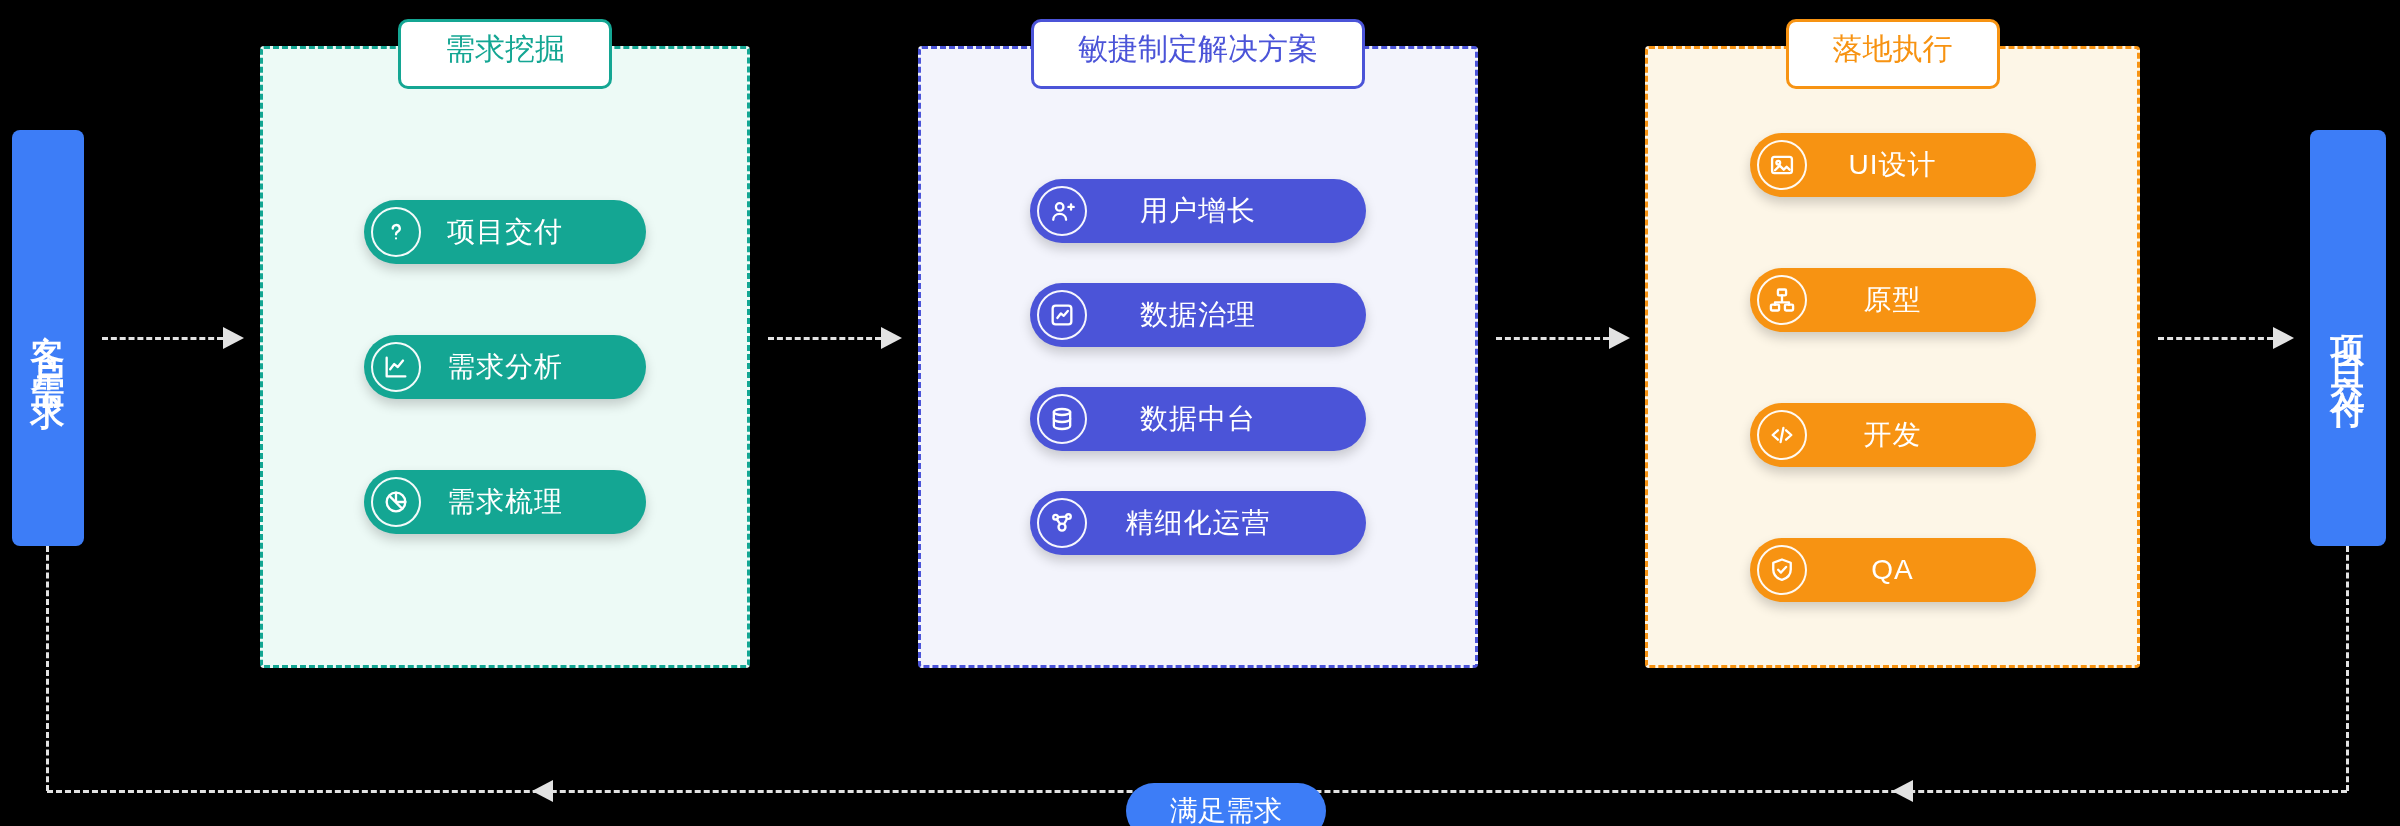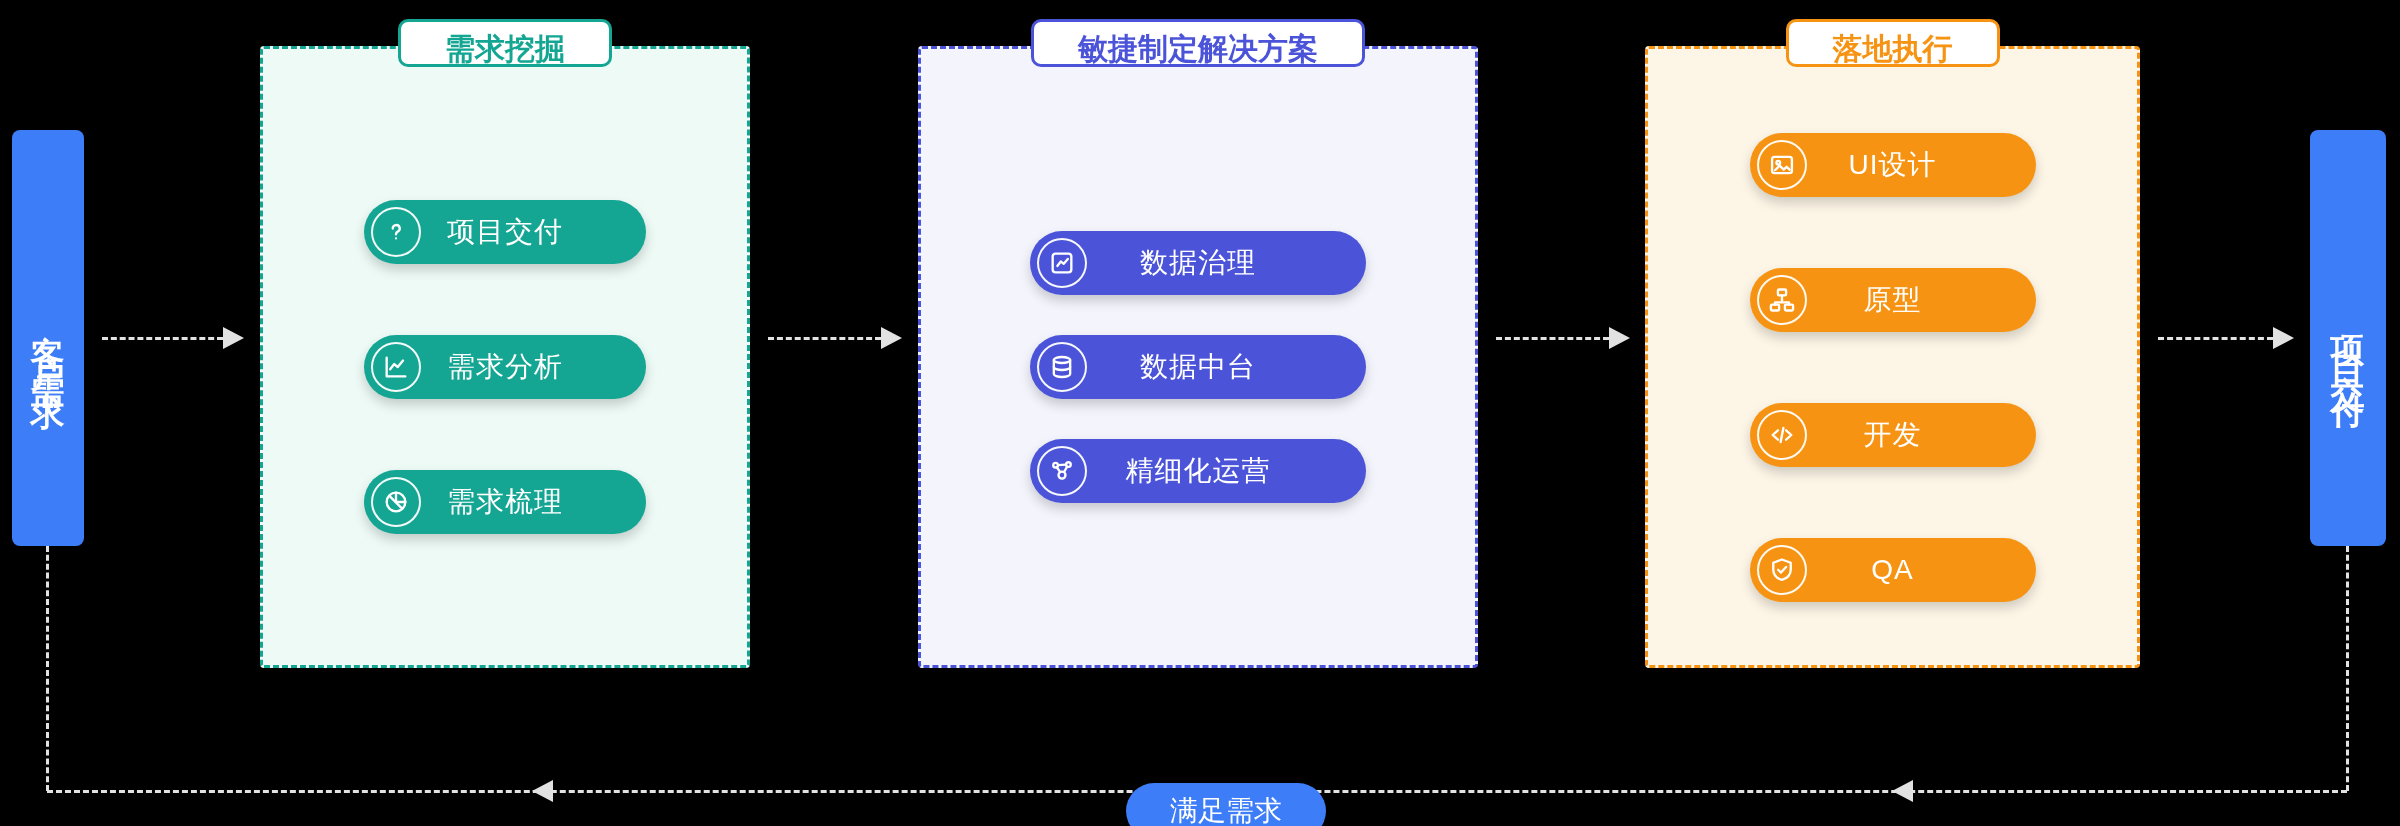--- a/index.html
+++ b/index.html
@@ -21,22 +21,22 @@
   
   .panel{
     position:absolute;top:46px;height:622px;box-sizing:border-box;
     border:3px dashed #999;border-radius:4px;
     display:flex;flex-direction:column;align-items:center;
     justify-content:center;padding-top:20px;
   }
   .panel-title{
     position:absolute;top:-30px;left:50%;transform:translateX(-50%);
     background:#fff;border:3px solid #999;border-radius:10px;
-    height:48px;line-height:54px;box-sizing:border-box;
-    padding:0 44px;font-size:30px;font-weight:700;white-space:nowrap;
+    height:70px;line-height:54px;box-sizing:border-box;
+    padding:0 44px;font-size:30px;font-weight:400;white-space:nowrap;
   }
   .pill{
     position:relative;height:64px;border-radius:32px;flex:0 0 auto;
     display:flex;align-items:center;justify-content:center;
     box-shadow:0 6px 12px rgba(0,0,0,0.18);
   }
   .pill-label{color:#fff;font-size:28px;font-weight:500;letter-spacing:1px;}
   .badge{
     position:absolute;left:7px;top:7px;width:50px;height:50px;box-sizing:border-box;
     border:2.5px solid rgba(255,255,255,0.95);border-radius:50%;
@@ -140,20 +140,30 @@
       </div>
 
 
     </div>
   </section>
 
   <section class="panel indigo" style="left:918px;width:560px;">
     <div class="panel-title">敏捷制定解决方案</div>
     <div class="pill-list">
 
+      <div class="pill">
+        <span class="badge">
+          <svg viewBox="0 0 24 24" fill="none" stroke="#fff" stroke-width="2" stroke-linecap="round" stroke-linejoin="round">
+              <circle cx="10" cy="8.5" r="3.2"></circle>
+              <path d="M4.5 19.5c0-3 2.5-5 5.5-5s5.5 2 5.5 5"></path>
+              <path d="M17.5 8.5h4.5M19.75 6.25v4.5"></path>
+            </svg>
+        </span>
+        <span class="pill-label">用户增长</span>
+      </div>
 
       <div class="pill">
         <span class="badge">
           <svg viewBox="0 0 24 24" fill="none" stroke="#fff" stroke-width="2" stroke-linecap="round" stroke-linejoin="round">
               <rect x="4" y="4" width="16" height="16" rx="2.5"></rect>
               <path d="M8 14.5l3-3.8 2.5 2 3.5-4.2"></path>
             </svg>
         </span>
         <span class="pill-label">数据治理</span>
       </div>

